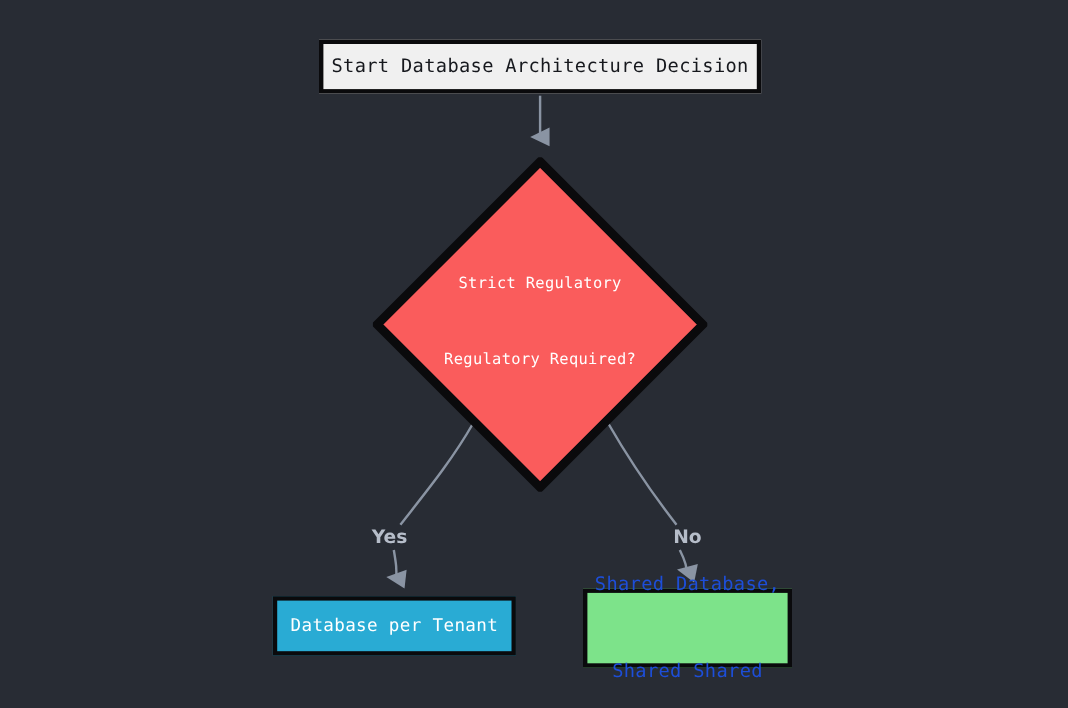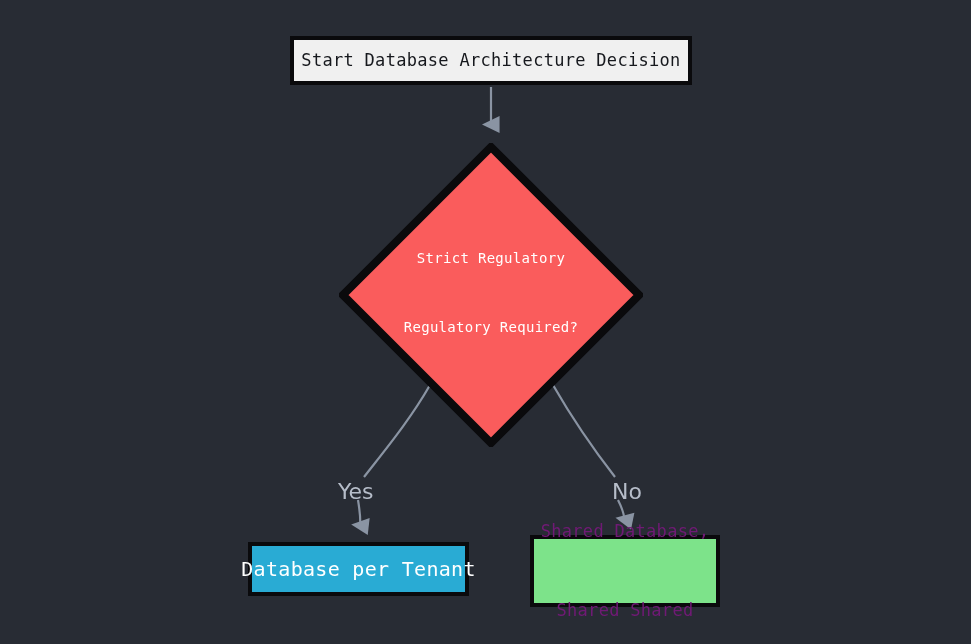--- a/index.html
+++ b/index.html
@@ -85,45 +85,46 @@
 
   
   #node-db-per-tenant {
     left: 248px;
     top: 542px;
     width: 221px;
     height: 54px;
     background: #29abd4;
     border: 4px solid #0a0a0c;
     color: #ffffff;
-    font-size: 20px;
+    font-size: 16px;
     letter-spacing: 0.3px;
   }
 
   
   #node-shared-schema {
     left: 530px;
     top: 535px;
     width: 190px;
     height: 72px;
     background: #7de38a;
     border: 4px solid #0a0a0c;
-    color: #701a75;
+    color: #1d4ed8;
     font-size: 17px;
     letter-spacing: 0.3px;
     line-height: 1.55;
   }
 
   
   .edge-label {
     position: absolute;
     color: #b6bdc9;
     font-family: "DejaVu Sans", "Liberation Sans", sans-serif;
-    font-size: 22px;
+    font-size: 17px;
     white-space: nowrap;
+    font-weight: bold;
   }
   #edge-label-yes {
     left: 338px;
     top: 479px;
   }
   #edge-label-no {
     left: 612px;
     top: 479px;
   }
 </style>

